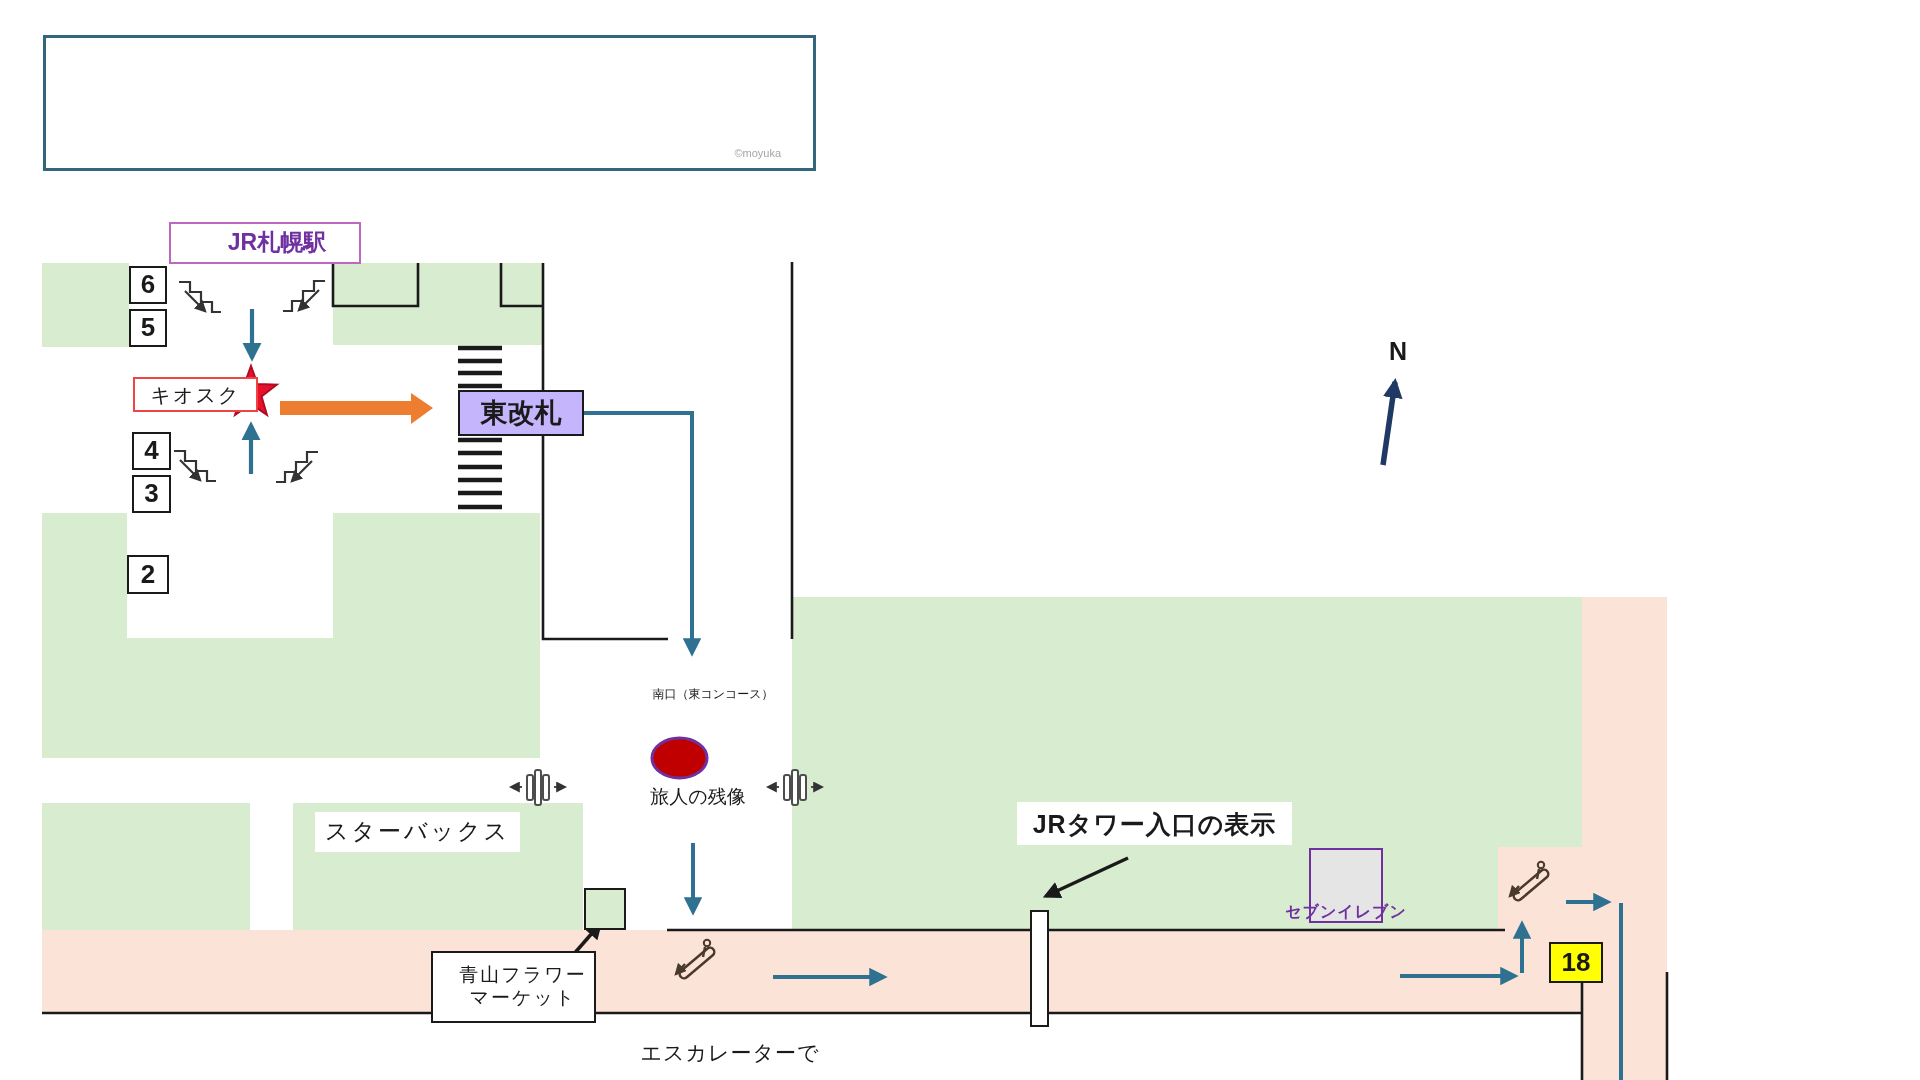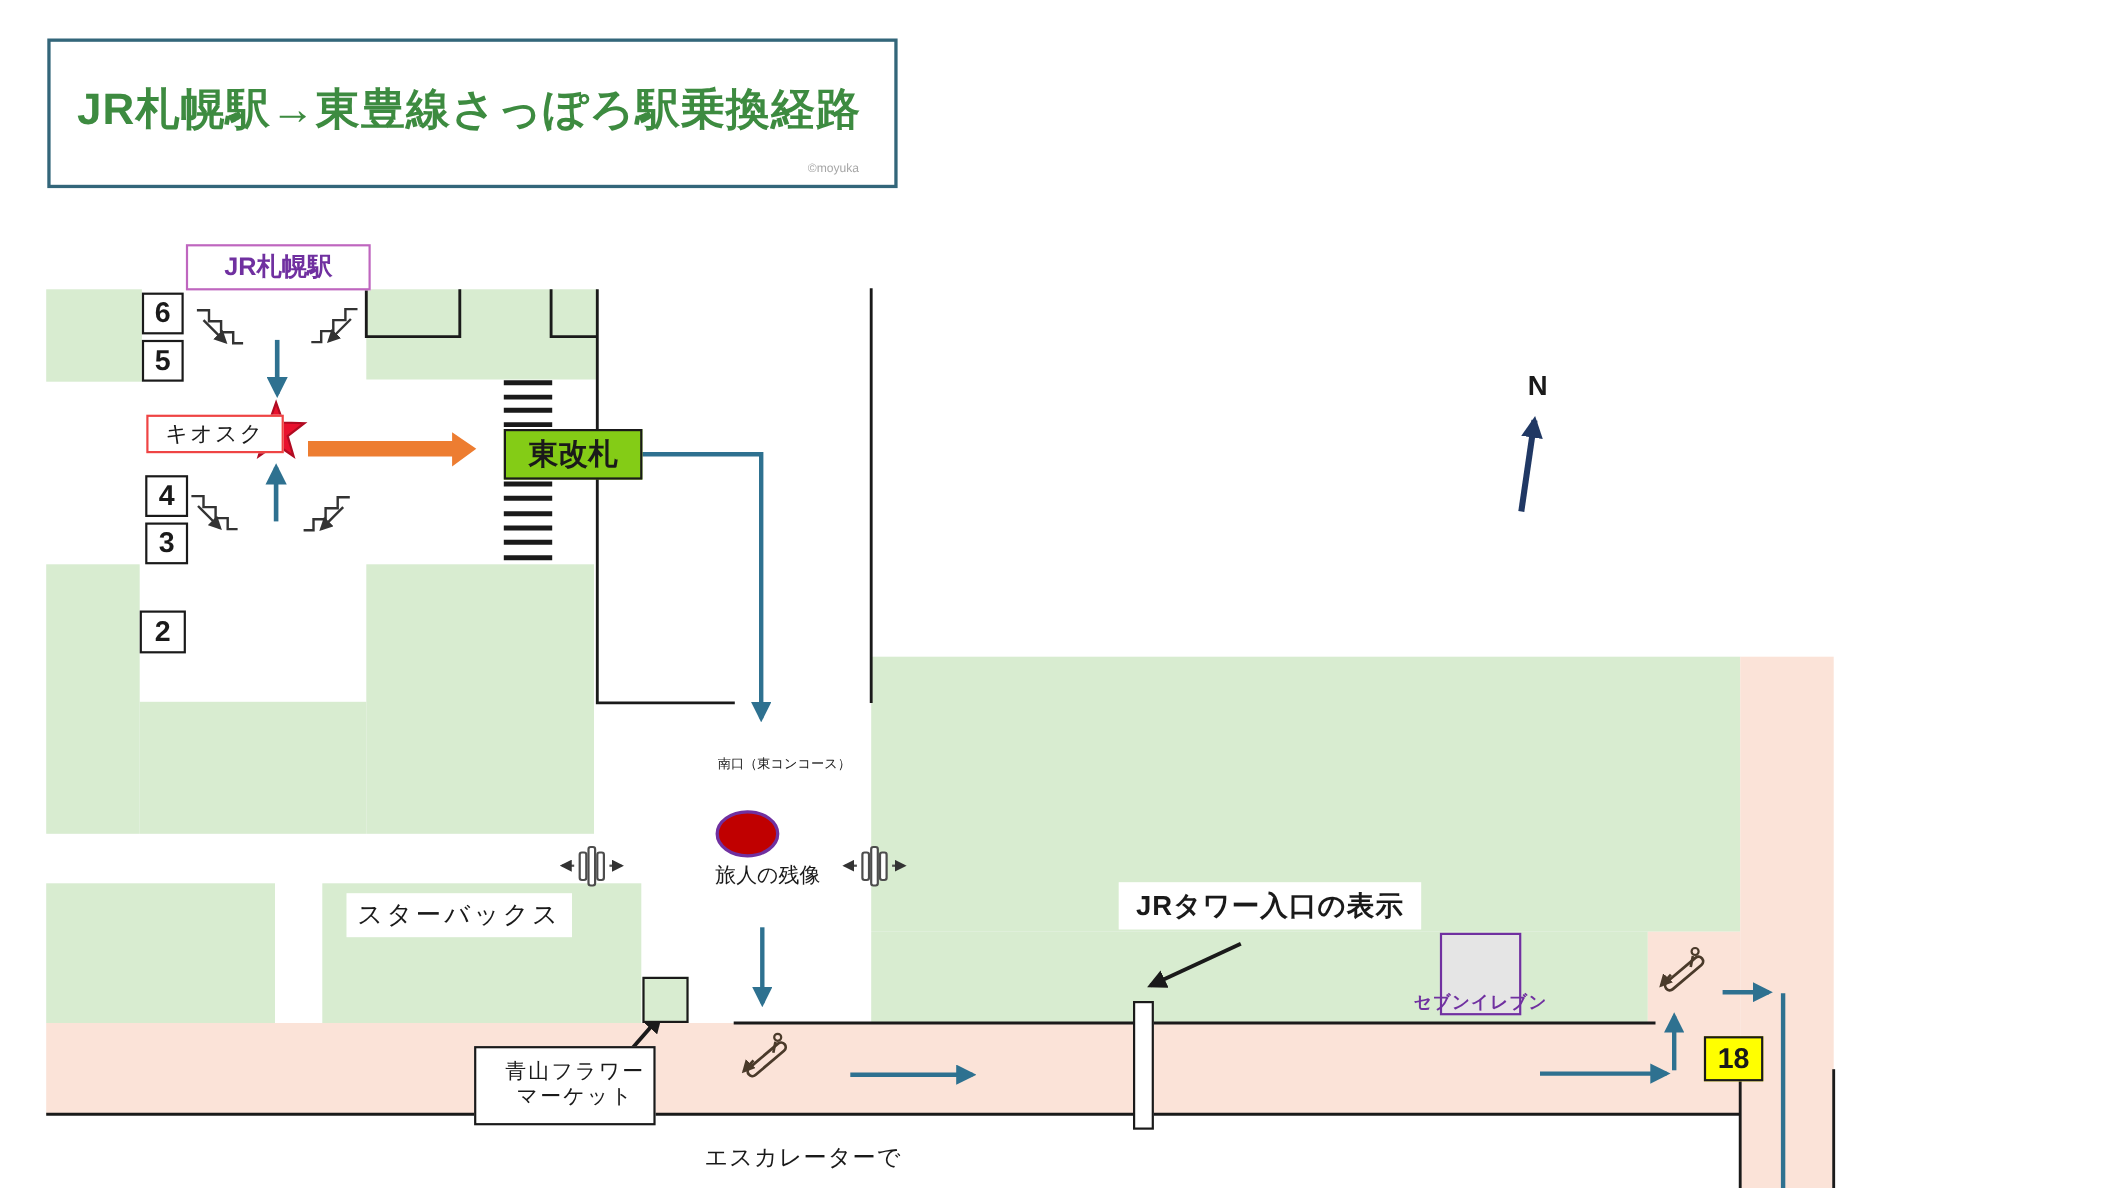--- a/index.html
+++ b/index.html
@@ -23,32 +23,32 @@
   }
   .title-text{
     position:absolute;left:24px;top:34px;font-size:40px;font-weight:bold;color:#3d8b40;
     letter-spacing:1px;white-space:nowrap;
   }
   .credit{
     position:absolute;right:32px;bottom:9px;font-size:11px;color:#a6a6a6;
   }
   .station-label{
     left:169px;top:222px;width:164px;height:38px;border:2px solid #bf66bf;
-    background:#fff;color:#7030a0;font-size:23px;font-weight:bold;
+    background:#fff;color:#7030a0;font-size:23px;font-weight:bold;padding-left:24px;
   }
   .platform{
     background:#fff;border:2.5px solid #1a1a1a;font-size:26px;font-weight:600;
   }
   .p6{left:129px;top:266px;width:34px;height:34px;}
   .p5{left:129px;top:309px;width:34px;height:34px;}
   .p4{left:132px;top:432px;width:35px;height:34px;}
   .p3{left:132px;top:475px;width:35px;height:34px;}
   .p2{left:127px;top:555px;width:38px;height:35px;}
   .kiosk{left:97px;top:377px;width:121px;height:31px;background:#fff;border:2px solid #ef4444;font-size:20px;letter-spacing:2px;margin-left:36px;}
-  .east-gate{left:458px;top:390px;width:122px;height:42px;background:#84cc16;border:2px solid #1a1a1a;font-size:27px;font-weight:bold;}
+  .east-gate{left:458px;top:390px;width:122px;height:42px;background:#c4b5fd;border:2px solid #1a1a1a;font-size:27px;font-weight:bold;}
   .stella{left:157px;top:677px;width:351px;height:36px;background:#fff;font-size:21px;letter-spacing:2px;}
   .south-exit{left:565px;top:680px;width:200px;height:28px;font-size:12px;margin-left:48px;}
   .statue-text{left:638px;top:785px;width:120px;height:24px;font-size:19px;}
   .starbucks{left:315px;top:812px;width:205px;height:40px;background:#fff;font-size:23px;letter-spacing:3px;}
   .aoyama{
     left:431px;top:951px;width:142px;height:68px;background:#fff;border:2px solid #1a1a1a;
     font-size:19px;flex-direction:column;letter-spacing:2px;padding-left:19px;
   }
   .jr-tower{left:1017px;top:802px;width:275px;height:43px;background:#fff;font-size:25px;font-weight:600;letter-spacing:1px;}
   .seven{
@@ -198,21 +198,20 @@
     <g transform="translate(1506,858)" fill="none">
       <line x1="12" y1="38" x2="38" y2="16" stroke="#4a3a2a" stroke-width="11" stroke-linecap="round"></line>
       <line x1="12" y1="38" x2="38" y2="16" stroke="#fbe3d8" stroke-width="6" stroke-linecap="round"></line>
       <circle cx="35" cy="7" r="3.2" stroke="#4a3a2a" stroke-width="2"></circle>
       <line x1="33" y1="11" x2="31" y2="21" stroke="#4a3a2a" stroke-width="2.4"></line>
       <line x1="13" y1="28" x2="4" y2="38" stroke="#4a3a2a" stroke-width="2.4" marker-end="url(#mEsc)"></line>
     </g>
   </svg>
 
   <div class="title-box">
-    <div class="title-text">JR札幌駅→東豊線さっぽろ駅乗換経路</div>
     <div class="credit">©moyuka</div>
   </div>
 
   <div class="lbl station-label">JR札幌駅</div>
   <div class="lbl platform p6">6</div>
   <div class="lbl platform p5">5</div>
   <div class="lbl platform p4">4</div>
   <div class="lbl platform p3">3</div>
   <div class="lbl platform p2">2</div>
   <div class="lbl kiosk">キオスク</div>

